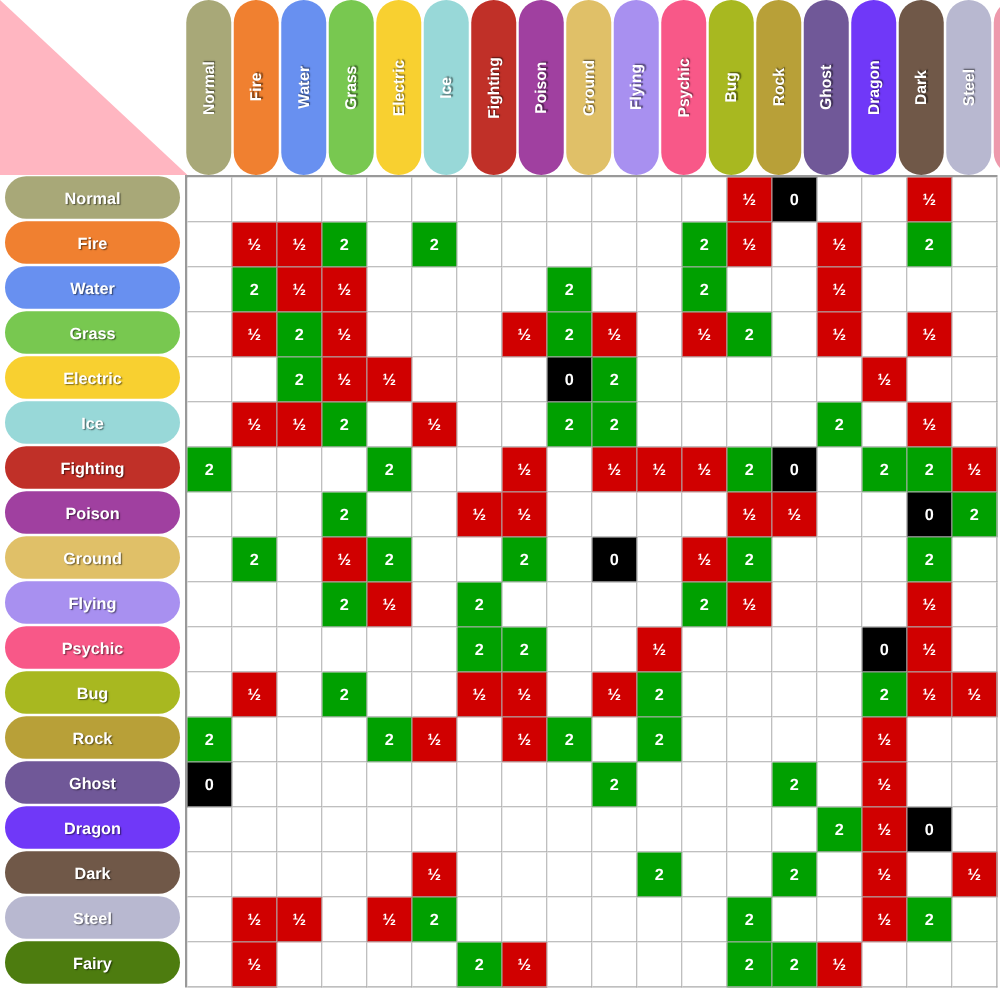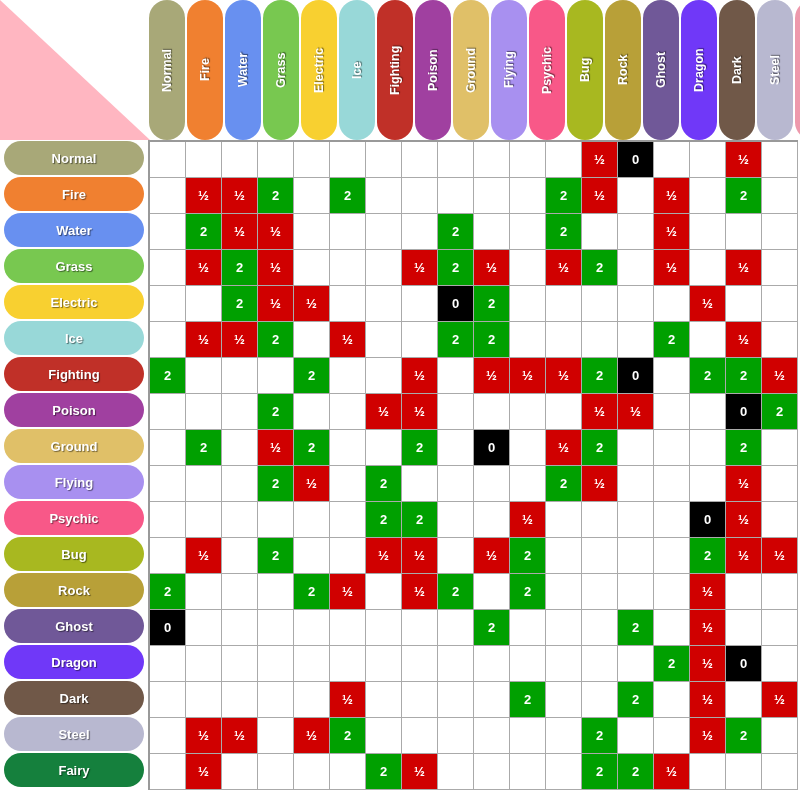--- a/index.html
+++ b/index.html
@@ -171,21 +171,21 @@
       <div class="type-pill-horizontal" style="background: rgb(160, 64, 160);">Poison</div>
       <div class="type-pill-horizontal" style="background: rgb(224, 192, 104);">Ground</div>
       <div class="type-pill-horizontal" style="background: rgb(168, 144, 240);">Flying</div>
       <div class="type-pill-horizontal" style="background: rgb(248, 88, 136);">Psychic</div>
       <div class="type-pill-horizontal" style="background: rgb(168, 184, 32);">Bug</div>
       <div class="type-pill-horizontal" style="background: rgb(184, 160, 56);">Rock</div>
       <div class="type-pill-horizontal" style="background: rgb(112, 88, 152);">Ghost</div>
       <div class="type-pill-horizontal" style="background: rgb(112, 56, 248);">Dragon</div>
       <div class="type-pill-horizontal" style="background: rgb(112, 88, 72);">Dark</div>
       <div class="type-pill-horizontal" style="background: rgb(184, 184, 208);">Steel</div>
-      <div class="type-pill-horizontal" style="background: #15803d;">Fairy</div>
+      <div class="type-pill-horizontal" style="background: #4d7c0f;">Fairy</div>
     </div>
 
   <div class="grid-area" id="grid-area">
       <div class="cell cell-white"></div>
       <div class="cell cell-white"></div>
       <div class="cell cell-white"></div>
       <div class="cell cell-white"></div>
       <div class="cell cell-white"></div>
       <div class="cell cell-white"></div>
       <div class="cell cell-white"></div>

